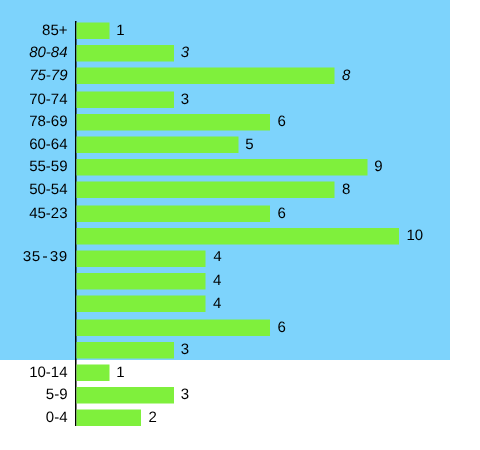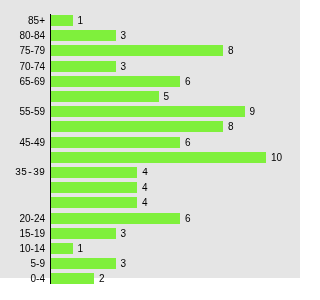--- a/index.html
+++ b/index.html
@@ -9,22 +9,22 @@
   }
   body {
     width: 300px;
     height: 300px;
     font-family: "Liberation Sans", sans-serif;
     overflow: hidden;
   }
   #chart-root {
     position: relative;
     width: 300px;
-    height: 278px;
-    background: #e5e5e5;
+    height: 240px;
+    background: #7dd3fc;
   }
   .plot-area {
     position: absolute;
     left: 0;
     top: 0;
     width: 300px;
     height: 300px;
   }
   .axis-line {
     position: absolute;
@@ -74,55 +74,57 @@
 
 <div id="chart-root">
   <div class="plot-area">
     <div class="axis-line"></div>
     <div id="rows-container">
         <div class="row" style="top: 13px;">
           <div class="cat-label">85+</div>
           <div class="bar" style="width: 21.5px; background: rgb(127, 240, 60);"></div>
           <div class="val-label" style="left: 77.5px;">1</div>
         </div>
-        <div class="row" style="top: 28.2px;">
+        <div class="row" style="top: 28.2px; font-style: italic;">
           <div class="cat-label">80-84</div>
           <div class="bar" style="width: 64.5px; background: rgb(127, 240, 60);"></div>
           <div class="val-label" style="left: 120.5px;">3</div>
         </div>
-        <div class="row" style="top: 43.4px;">
+        <div class="row" style="top: 43.4px; font-style: italic;">
           <div class="cat-label">75-79</div>
           <div class="bar" style="width: 172px; background: rgb(127, 240, 60);"></div>
           <div class="val-label" style="left: 228px;">8</div>
         </div>
         <div class="row" style="top: 58.6px; padding-left: 16px;">
           <div class="cat-label">70-74</div>
           <div class="bar" style="width: 64.5px; background: rgb(127, 240, 60);"></div>
           <div class="val-label" style="left: 120.5px;">3</div>
         </div>
         <div class="row" style="top: 73.8px;">
-          <div class="cat-label">65-69</div>
+          <div class="cat-label">78-69</div>
           <div class="bar" style="width: 129px; background: rgb(127, 240, 60);"></div>
           <div class="val-label" style="left: 185px;">6</div>
         </div>
         <div class="row" style="top: 89px;">
+          <div class="cat-label">60-64</div>
           <div class="bar" style="width: 107.5px; background: rgb(127, 240, 60);"></div>
           <div class="val-label" style="left: 163.5px;">5</div>
         </div>
         <div class="row" style="top: 104.2px;">
           <div class="cat-label">55-59</div>
           <div class="bar" style="width: 193.5px; background: rgb(127, 240, 60);"></div>
           <div class="val-label" style="left: 249.5px;">9</div>
         </div>
         <div class="row" style="top: 119.4px;">
+          <div class="cat-label">50-54</div>
           <div class="bar" style="width: 172px; background: rgb(127, 240, 60);"></div>
           <div class="val-label" style="left: 228px;">8</div>
         </div>
         <div class="row" style="top: 134.6px;">
-          <div class="cat-label">45-49</div>
+          <div class="cat-label">45-23</div>
           <div class="bar" style="width: 129px; background: rgb(127, 240, 60);"></div>
           <div class="val-label" style="left: 185px;">6</div>
         </div>
         <div class="row" style="top: 149.8px;">
           <div class="bar" style="width: 215px; background: rgb(127, 240, 60);"></div>
           <div class="val-label" style="left: 271px;">10</div>
         </div>
         <div class="row" style="top: 165px; font-family: Liberation Mono, monospace;">
           <div class="cat-label">35-39</div>
           <div class="bar" style="width: 86px; background: rgb(127, 240, 60);"></div>
@@ -130,26 +132,24 @@
         </div>
         <div class="row" style="top: 180.2px;">
           <div class="bar" style="width: 86px; background: rgb(127, 240, 60);"></div>
           <div class="val-label" style="left: 142px;">4</div>
         </div>
         <div class="row" style="top: 195.4px;">
           <div class="bar" style="width: 86px; background: rgb(127, 240, 60);"></div>
           <div class="val-label" style="left: 142px;">4</div>
         </div>
         <div class="row" style="top: 210.6px;">
-          <div class="cat-label">20-24</div>
           <div class="bar" style="width: 129px; background: rgb(127, 240, 60);"></div>
           <div class="val-label" style="left: 185px;">6</div>
         </div>
         <div class="row" style="top: 225.8px;">
-          <div class="cat-label">15-19</div>
           <div class="bar" style="width: 64.5px; background: rgb(127, 240, 60);"></div>
           <div class="val-label" style="left: 120.5px;">3</div>
         </div>
         <div class="row" style="top: 241px;">
           <div class="cat-label">10-14</div>
           <div class="bar" style="width: 21.5px; background: rgb(127, 240, 60);"></div>
           <div class="val-label" style="left: 77.5px;">1</div>
         </div>
         <div class="row" style="top: 256.2px;">
           <div class="cat-label">5-9</div>

